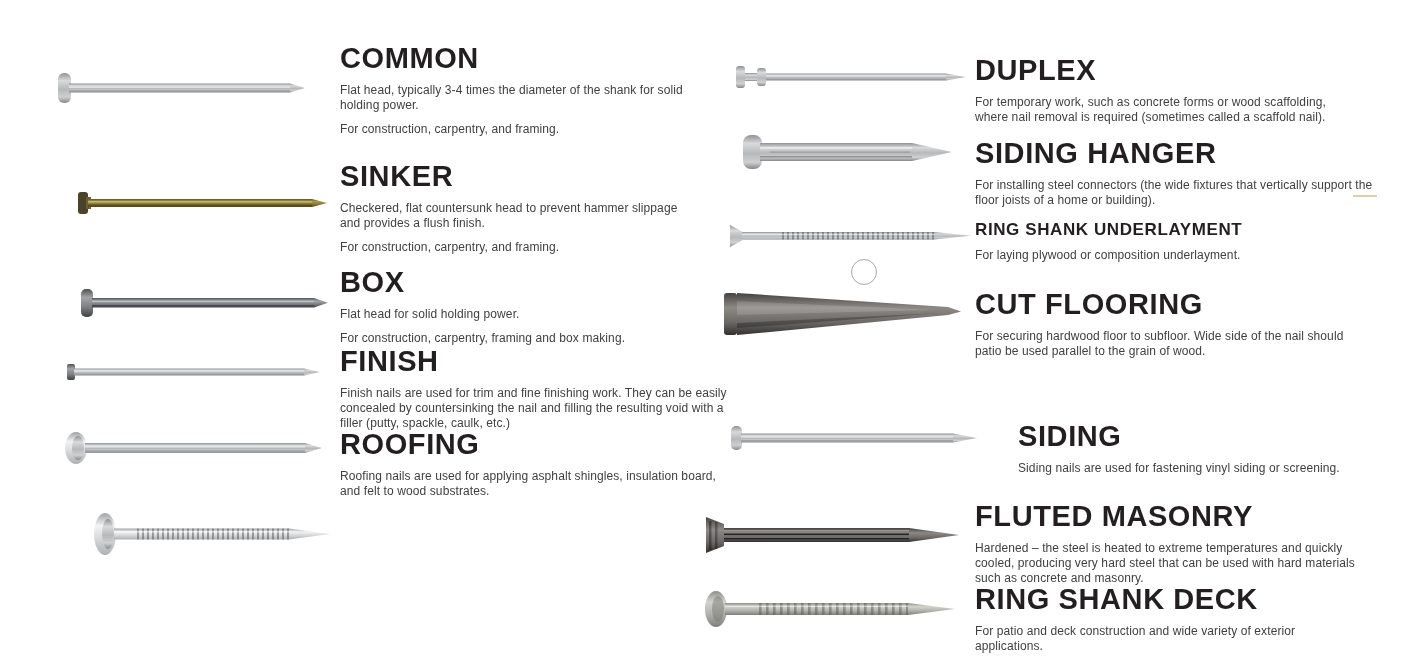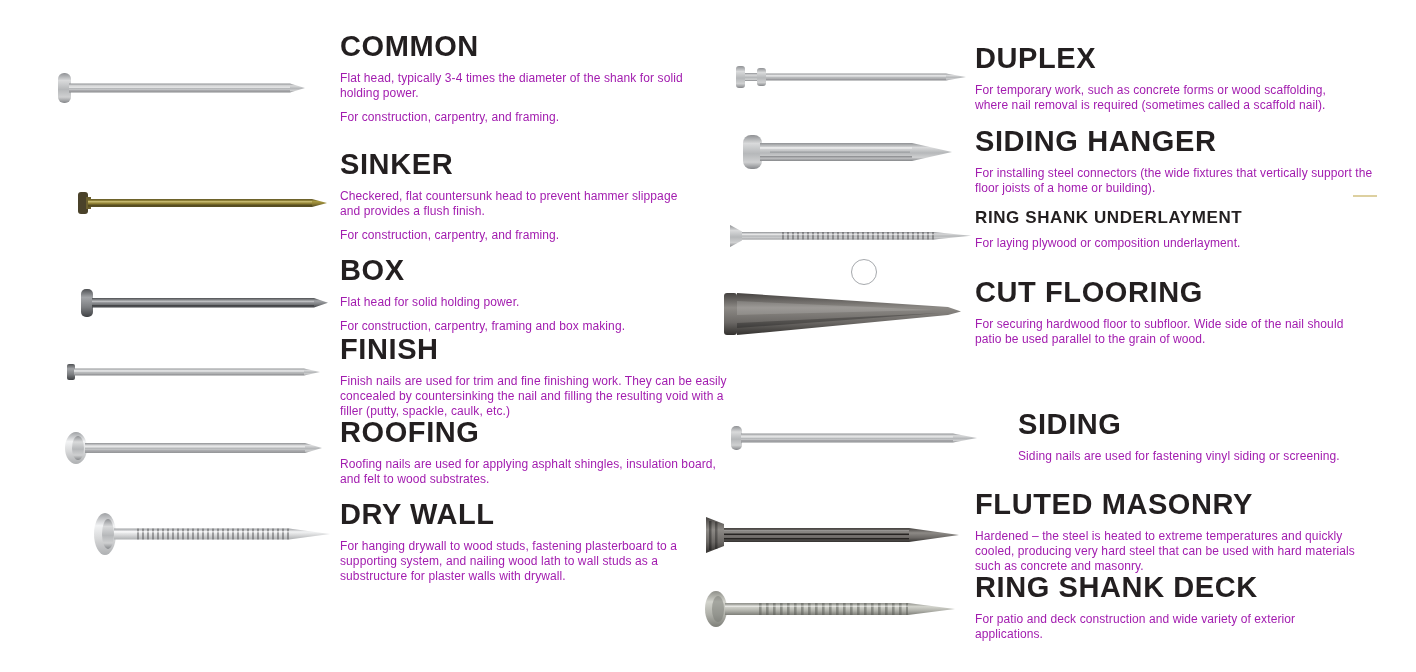--- a/index.html
+++ b/index.html
@@ -1,22 +1,22 @@
 <!DOCTYPE html>
 <html><head>
 <meta charset="utf-8">
 <style>
   html,body{margin:0;padding:0;background:#ffffff;}
   .canvas{position:relative;width:1416px;height:672px;background:#ffffff;overflow:hidden;
           font-family:"Liberation Sans", sans-serif;}
   .text{position:absolute;}
   .title{font-size:29px;font-weight:bold;color:#231f20;letter-spacing:0.6px;
-         margin:0 0 9px 0;line-height:1.12;}
+         margin:12px 0 9px 0;line-height:1.12;}
   .title.small{font-size:17px;}
-  .desc{font-size:12px;line-height:15px;color:#a21caf;letter-spacing:0.1px;margin:0 0 9px 0;}
+  .desc{font-size:12px;line-height:15px;color:#404040;letter-spacing:0.1px;margin:0 0 9px 0;}
   .nail{position:absolute;}
   .circle-marker{position:absolute;left:851px;top:259px;width:24px;height:24px;
                  border:1px solid #a6a9ad;border-radius:50%;background:transparent;}
   .accent-line{position:absolute;left:1353px;top:195px;width:24px;height:2px;background:#ddd0a0;}
 </style>
 </head>
 <body>
 
 <div class="canvas">
 
@@ -205,24 +205,20 @@
   <div class="text" style="left:340px;top:333px;width:390px">
     <h2 class="title">FINISH</h2>
     <p class="desc">Finish nails are used for trim and fine finishing work. They can be easily concealed by countersinking the nail and filling the resulting void with a filler (putty, spackle, caulk, etc.)</p>
   </div>
 
   <div class="text" style="left:340px;top:416px;width:385px">
     <h2 class="title">ROOFING</h2>
     <p class="desc">Roofing nails are used for applying asphalt shingles, insulation board, and felt to wood substrates.</p>
   </div>
 
-  <div class="text" style="left:340px;top:498px;width:340px">
-    <h2 class="title">DRY WALL</h2>
-    <p class="desc">For hanging drywall to wood studs, fastening plasterboard to a supporting system, and nailing wood lath to wall studs as a substructure for plaster walls with drywall.</p>
-  </div>
 
   <div class="text" style="left:975px;top:42px;width:360px">
     <h2 class="title">DUPLEX</h2>
     <p class="desc">For temporary work, such as concrete forms or wood scaffolding, where nail removal is required (sometimes called a scaffold nail).</p>
   </div>
 
   <div class="text" style="left:975px;top:125px;width:415px">
     <h2 class="title">SIDING HANGER</h2>
     <p class="desc">For installing steel connectors (the wide fixtures that vertically support the floor joists of a home or building).</p>
   </div>

